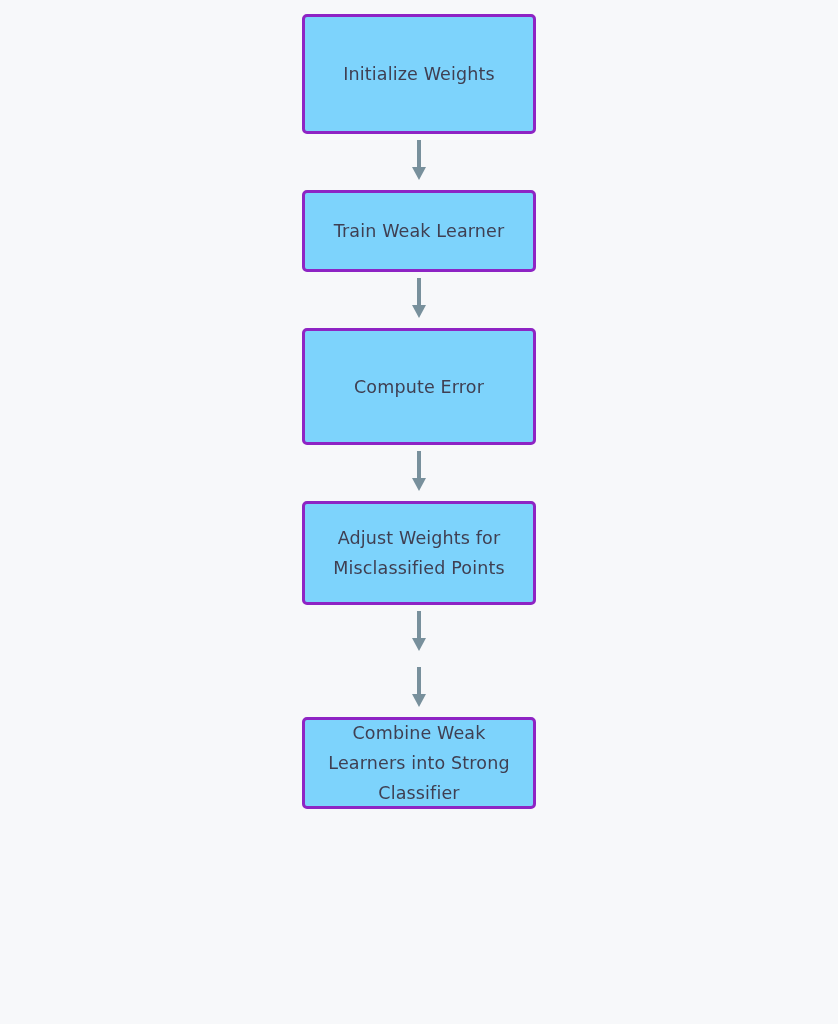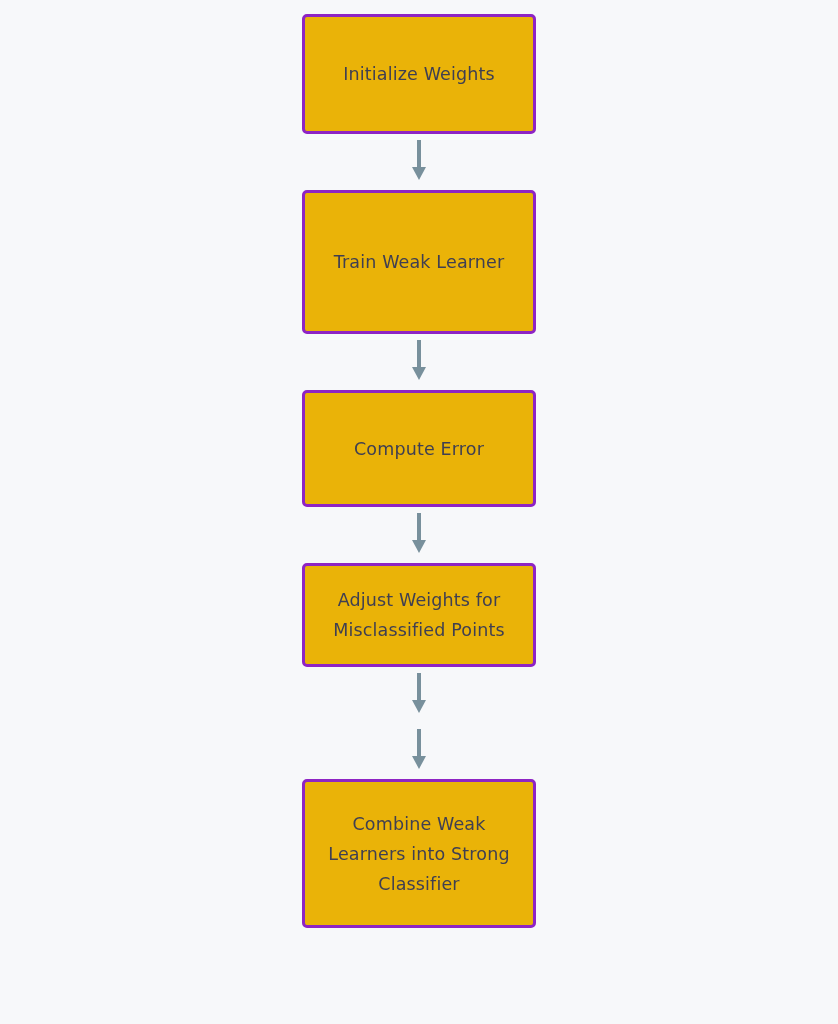--- a/index.html
+++ b/index.html
@@ -28,45 +28,45 @@
     top: 14px;
     width: 234px;
     display: flex;
     flex-direction: column;
     align-items: center;
   }
 
   .flow-node {
     box-sizing: border-box;
     width: 234px;
-    background: #eab308;
+    background: #7dd3fc;
     border: 3px solid #8e24c4;
     border-radius: 5px;
     display: flex;
     align-items: center;
     justify-content: center;
     text-align: center;
   }
 
   .flow-node-label {
     color: #3f3f52;
     font-size: 17.5px;
     line-height: 30px;
     letter-spacing: 0.15px;
     font-weight: 400;
     padding: 0 14px;
     white-space: pre-line;
   }
 
   
   .node-h120 { height: 120px; }
-  .node-h118 { height: 144px; }
+  .node-h118 { height: 82px; }
   .node-h117 { height: 117px; }
   .node-h116 { height: 104px; }
-  .node-h115 { height: 149px; }
+  .node-h115 { height: 92px; }
 
   .flow-arrow {
     width: 24px;
     height: 44px;
     display: block;
   }
 
   .arrow-gap-56 { margin: 6px 0 6px 0; }
 </style>
 </head>

